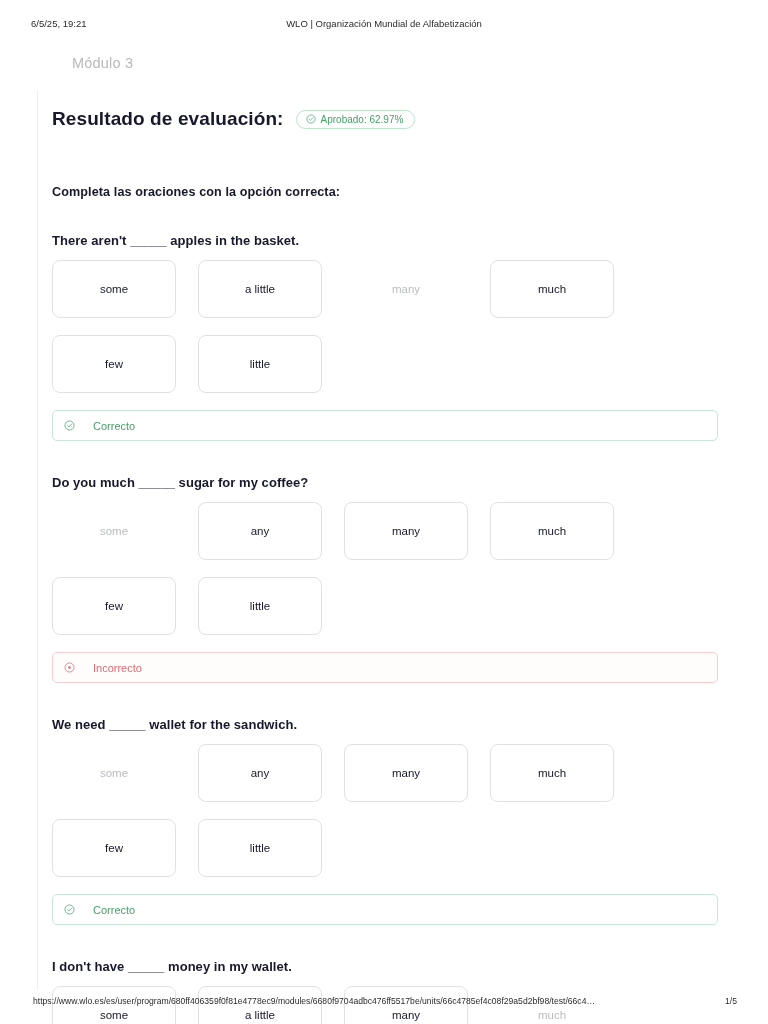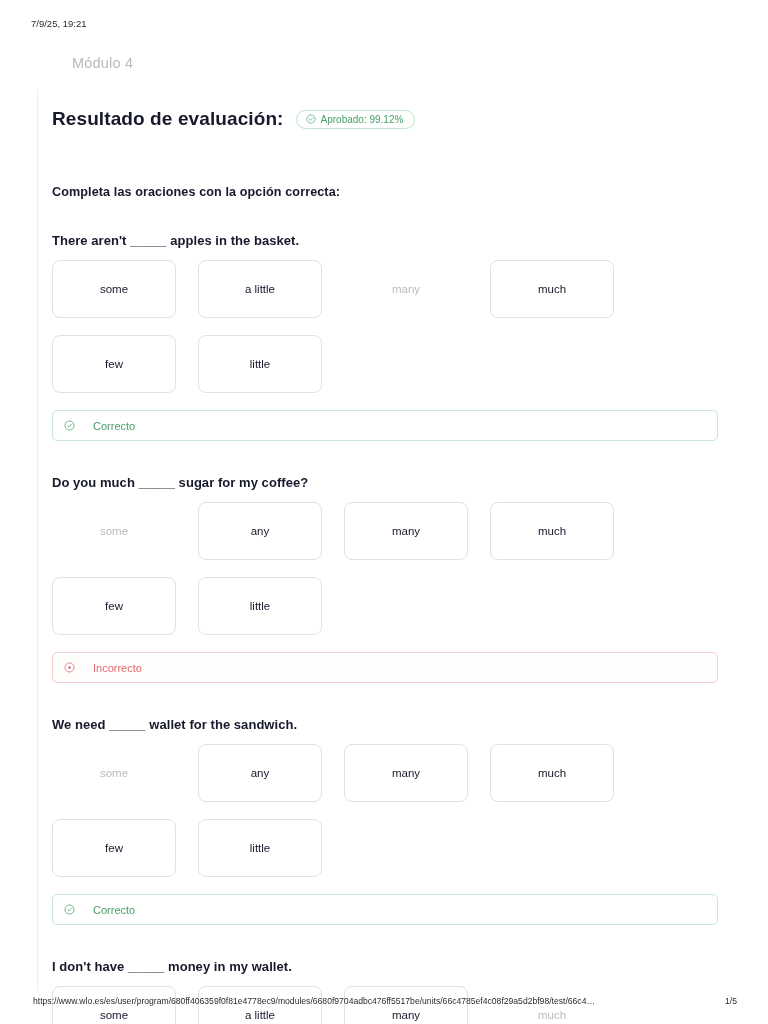--- a/index.html
+++ b/index.html
@@ -192,40 +192,41 @@
     position: absolute;
     right: 31px;
     top: 0;
     white-space: nowrap;
   }
 </style>
 </head>
 <body>
 
 <div class="print-header">
-  <span class="ph-left">7/9/25, 19:21</span>
+  <span class="ph-left">6/5/25, 19:21</span>
+  <span class="ph-center">WLO | Organización Mundial de Alfabetización</span>
 </div>
 
 <div class="page">
   <div class="left-rule"></div>
 
-  <div class="module-title">Módulo 4</div>
+  <div class="module-title">Módulo 3</div>
 
   <div class="content">
 
     <div class="result-row">
       <span class="result-label">Resultado de evaluación:</span>
       <span class="result-badge">
         <span class="badge-ico">
           <svg width="10" height="10" viewBox="0 0 16 16" aria-hidden="true">
             <circle cx="8" cy="8" r="6.6" fill="none" stroke="#46a06a" stroke-width="1.1"></circle>
             <path d="M5.1 8.2 L7.1 10.2 L11 5.9" fill="none" stroke="#46a06a" stroke-width="1.1" stroke-linecap="round" stroke-linejoin="round"></path>
           </svg>
         </span>
-        <span>Aprobado: 99.12%</span>
+        <span>Aprobado: 62.97%</span>
       </span>
     </div>
 
     <div class="instruction">Completa las oraciones con la opción correcta:</div>
 
     <div id="questions">
         <div class="question">
           <div class="q-text">There aren't _____ apples in the basket.</div>
           <div class="opt-row">
             <div class="opt">some</div>

